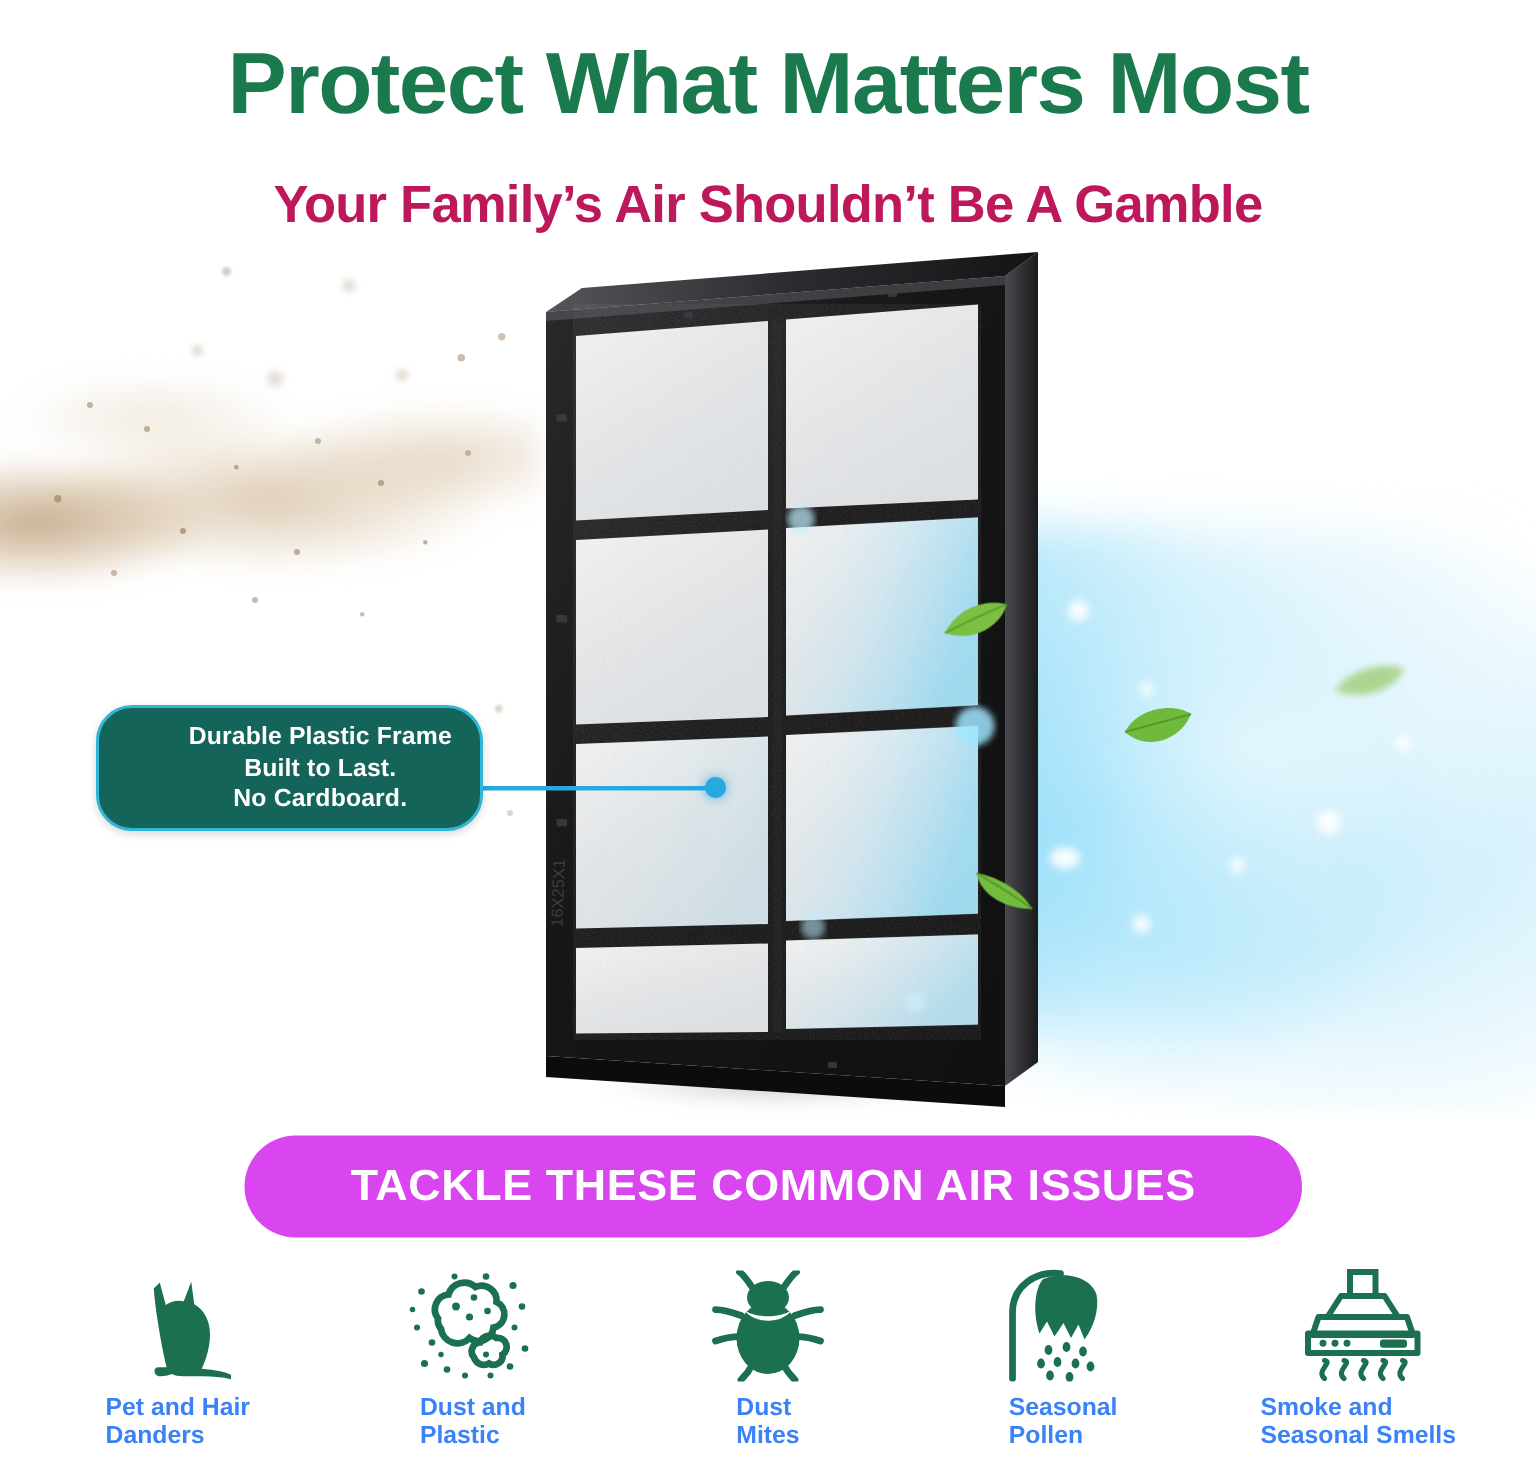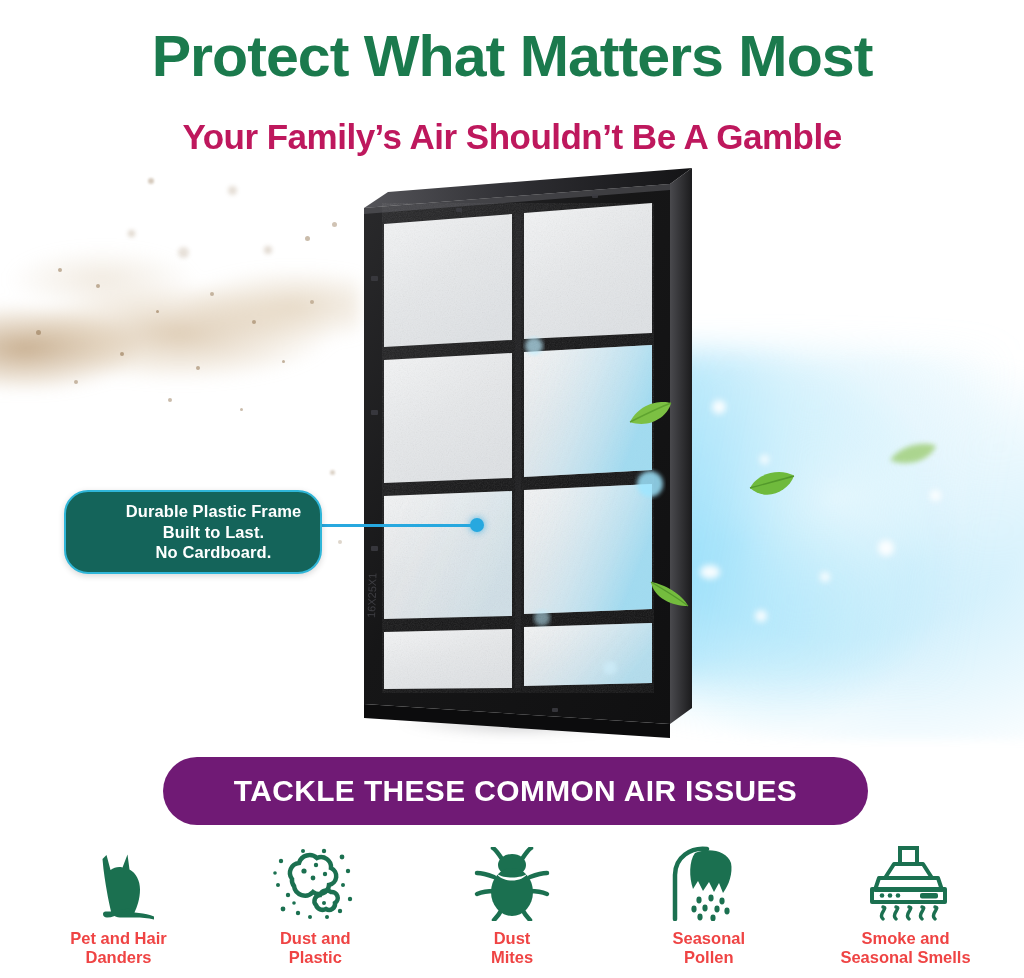--- a/index.html
+++ b/index.html
@@ -72,21 +72,21 @@
     position:absolute; left:352px; top:700px; width:330px; height:46px;
     background:radial-gradient(ellipse 165px 20px at 50% 50%, rgba(90,90,95,.30) 0%, rgba(255,255,255,0) 72%);
     filter:blur(5px); pointer-events:none;
   }
 
   
   .leaf { position:absolute; pointer-events:none; }
 
   
   .callout {
-    position:absolute; left:64px; top:490px; width:258px; height:84px;
+    position:absolute; left:64px; top:470px; width:258px; height:84px;
     background:#14645A;
     border:2px solid #2FB6D8;
     border-radius:24px;
     display:flex; align-items:center; justify-content:center;
     text-align:center;
     color:#ffffff;
     font-size:16.5px; font-weight:bold; line-height:1.24;
     letter-spacing:.1px;
     box-shadow:0 2px 6px rgba(0,0,0,.16);
     padding-left:41px;
@@ -98,42 +98,42 @@
   }
   .pointerdot {
     position:absolute; left:470px; top:518px; width:14px; height:14px;
     border-radius:50%; background:#27A8DF;
     box-shadow:0 0 7px rgba(39,168,223,.8); pointer-events:none;
   }
 
   
   .banner {
     position:absolute; left:163px; top:757px; width:705px; height:68px;
-    background:#701a75;
+    background:#d946ef;
     border-radius:34px;
     display:flex; align-items:center; justify-content:center;
   }
   .banner-text {
     color:#ffffff; font-size:29px; font-weight:bold;
     letter-spacing:.4px; white-space:nowrap;
     transform:scaleX(1.03);
   }
 
   
   .iconrow {
     position:absolute; left:40px; top:843px; width:944px; height:135px;
     display:flex; justify-content:space-between; align-items:flex-start;
   }
   .iconcell {
     width:157px; display:flex; flex-direction:column; align-items:center;
   }
   .iconbox { height:78px; display:flex; align-items:flex-end; justify-content:center; }
   .iconlabel {
-    margin-top:8px; text-align:center;
-    font-size:16.5px; font-weight:bold; color:#ef4444; line-height:1.16;
+    margin-top:8px; text-align:left;
+    font-size:16.5px; font-weight:bold; color:#3b82f6; line-height:1.16;
     white-space:pre-line;
   }
 </style>
 </head>
 <body>
 
 <div class="stage">
 
   <div class="cleanglow"></div>
   <div class="cleanglow2"></div>

